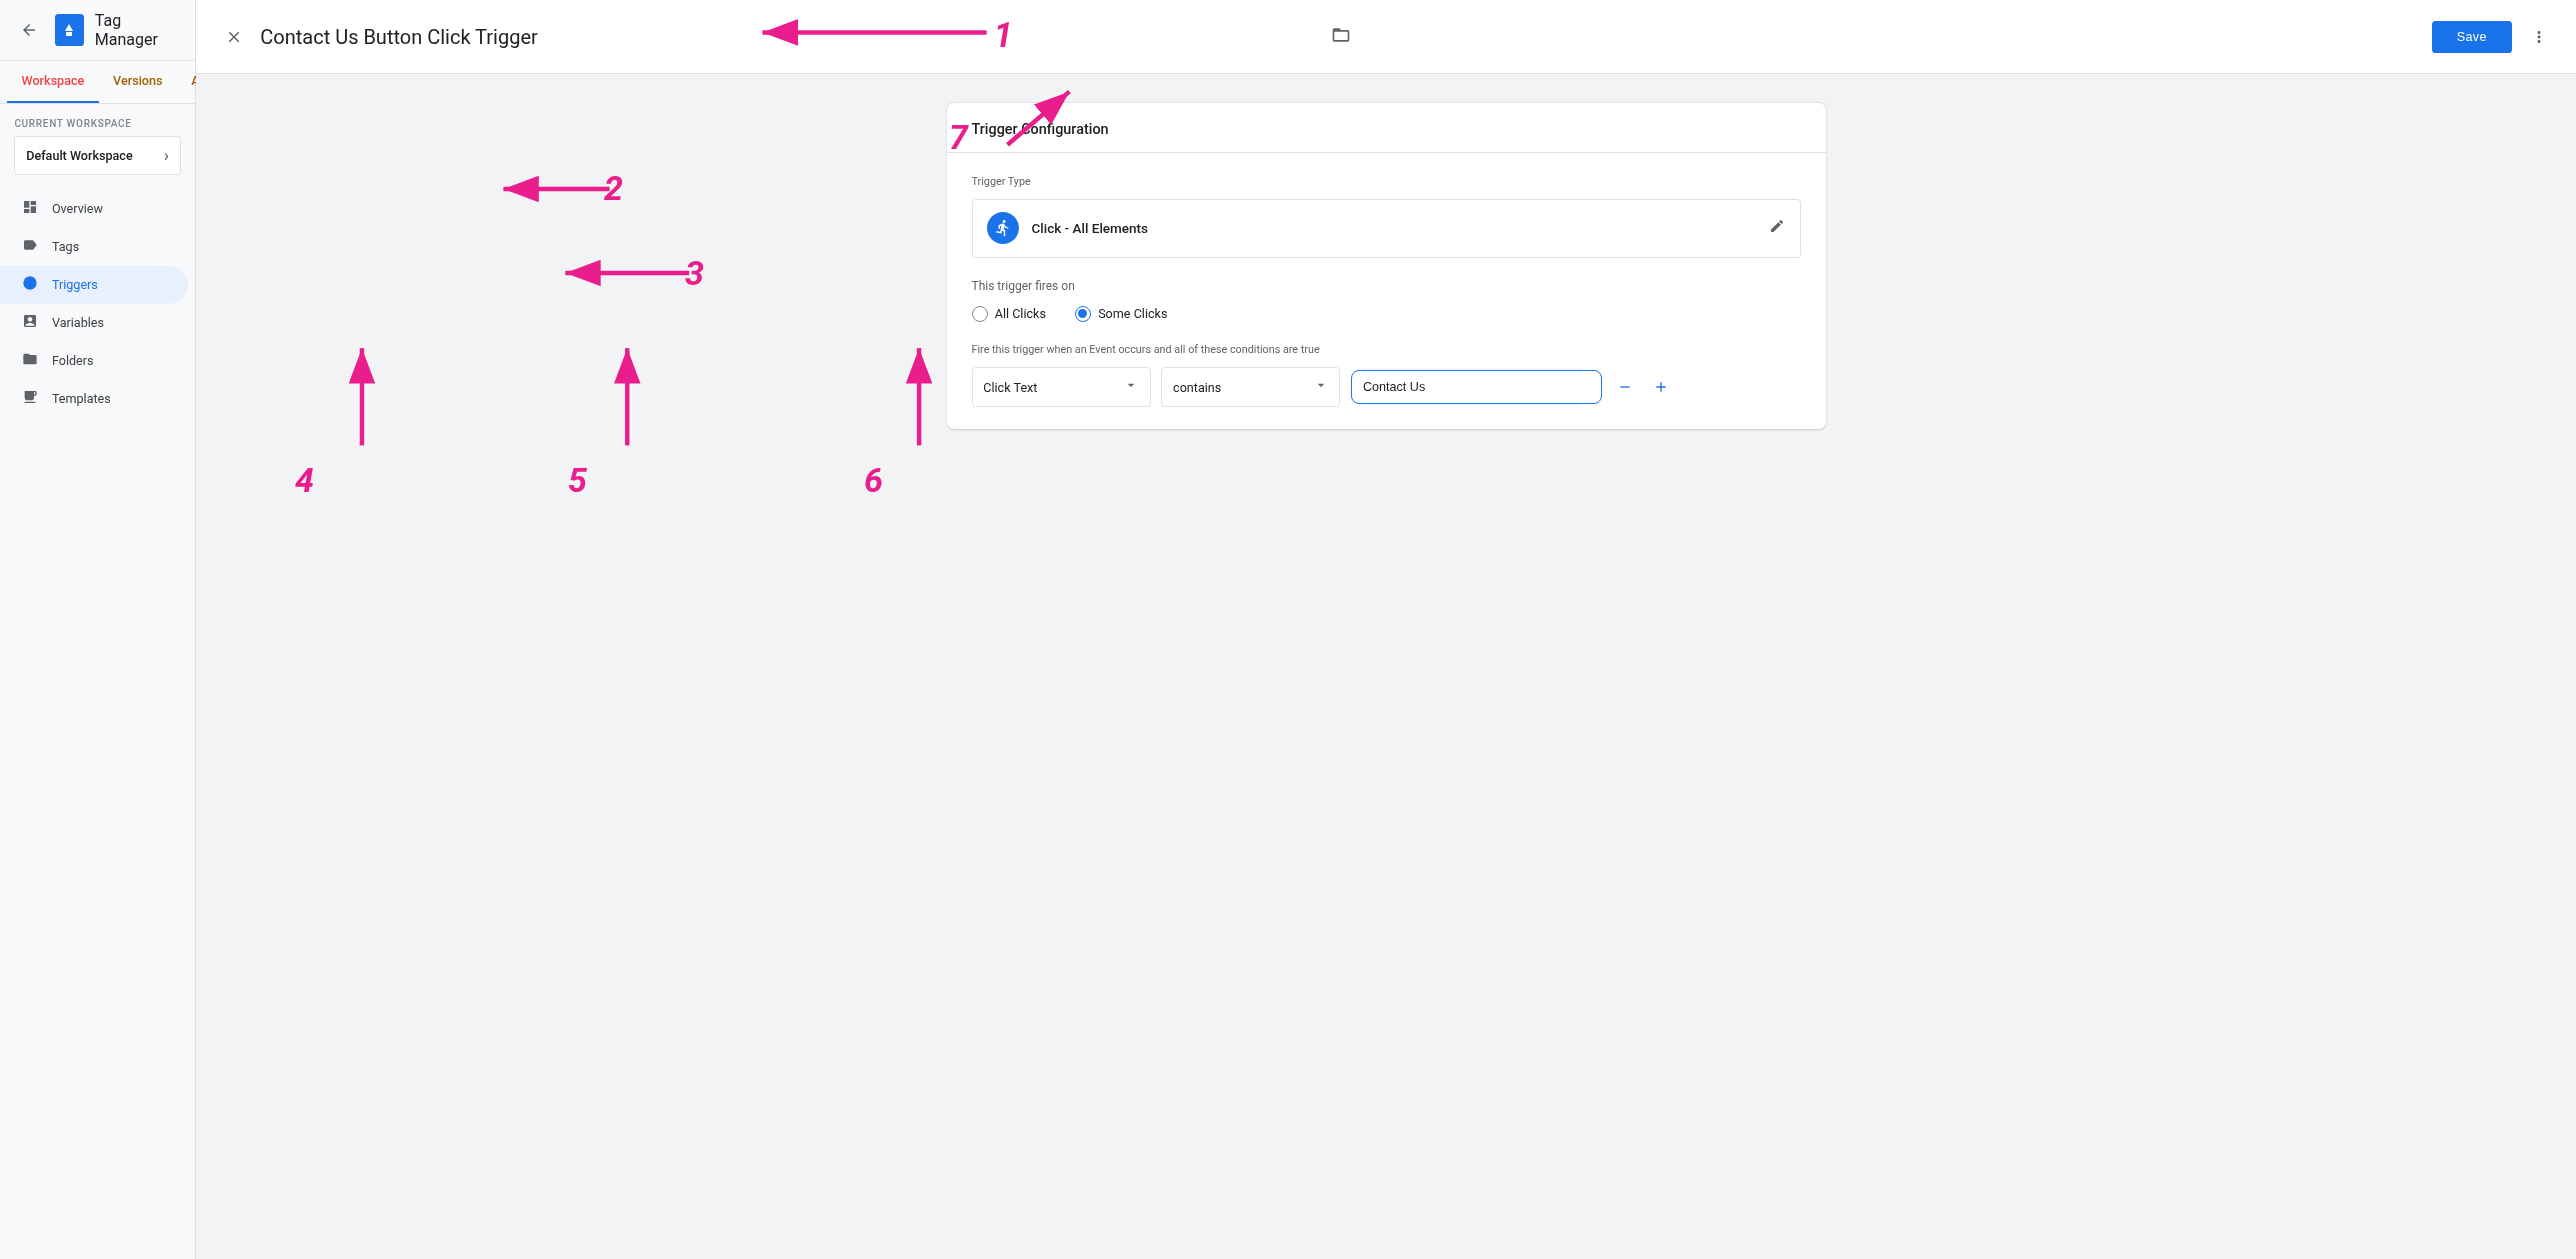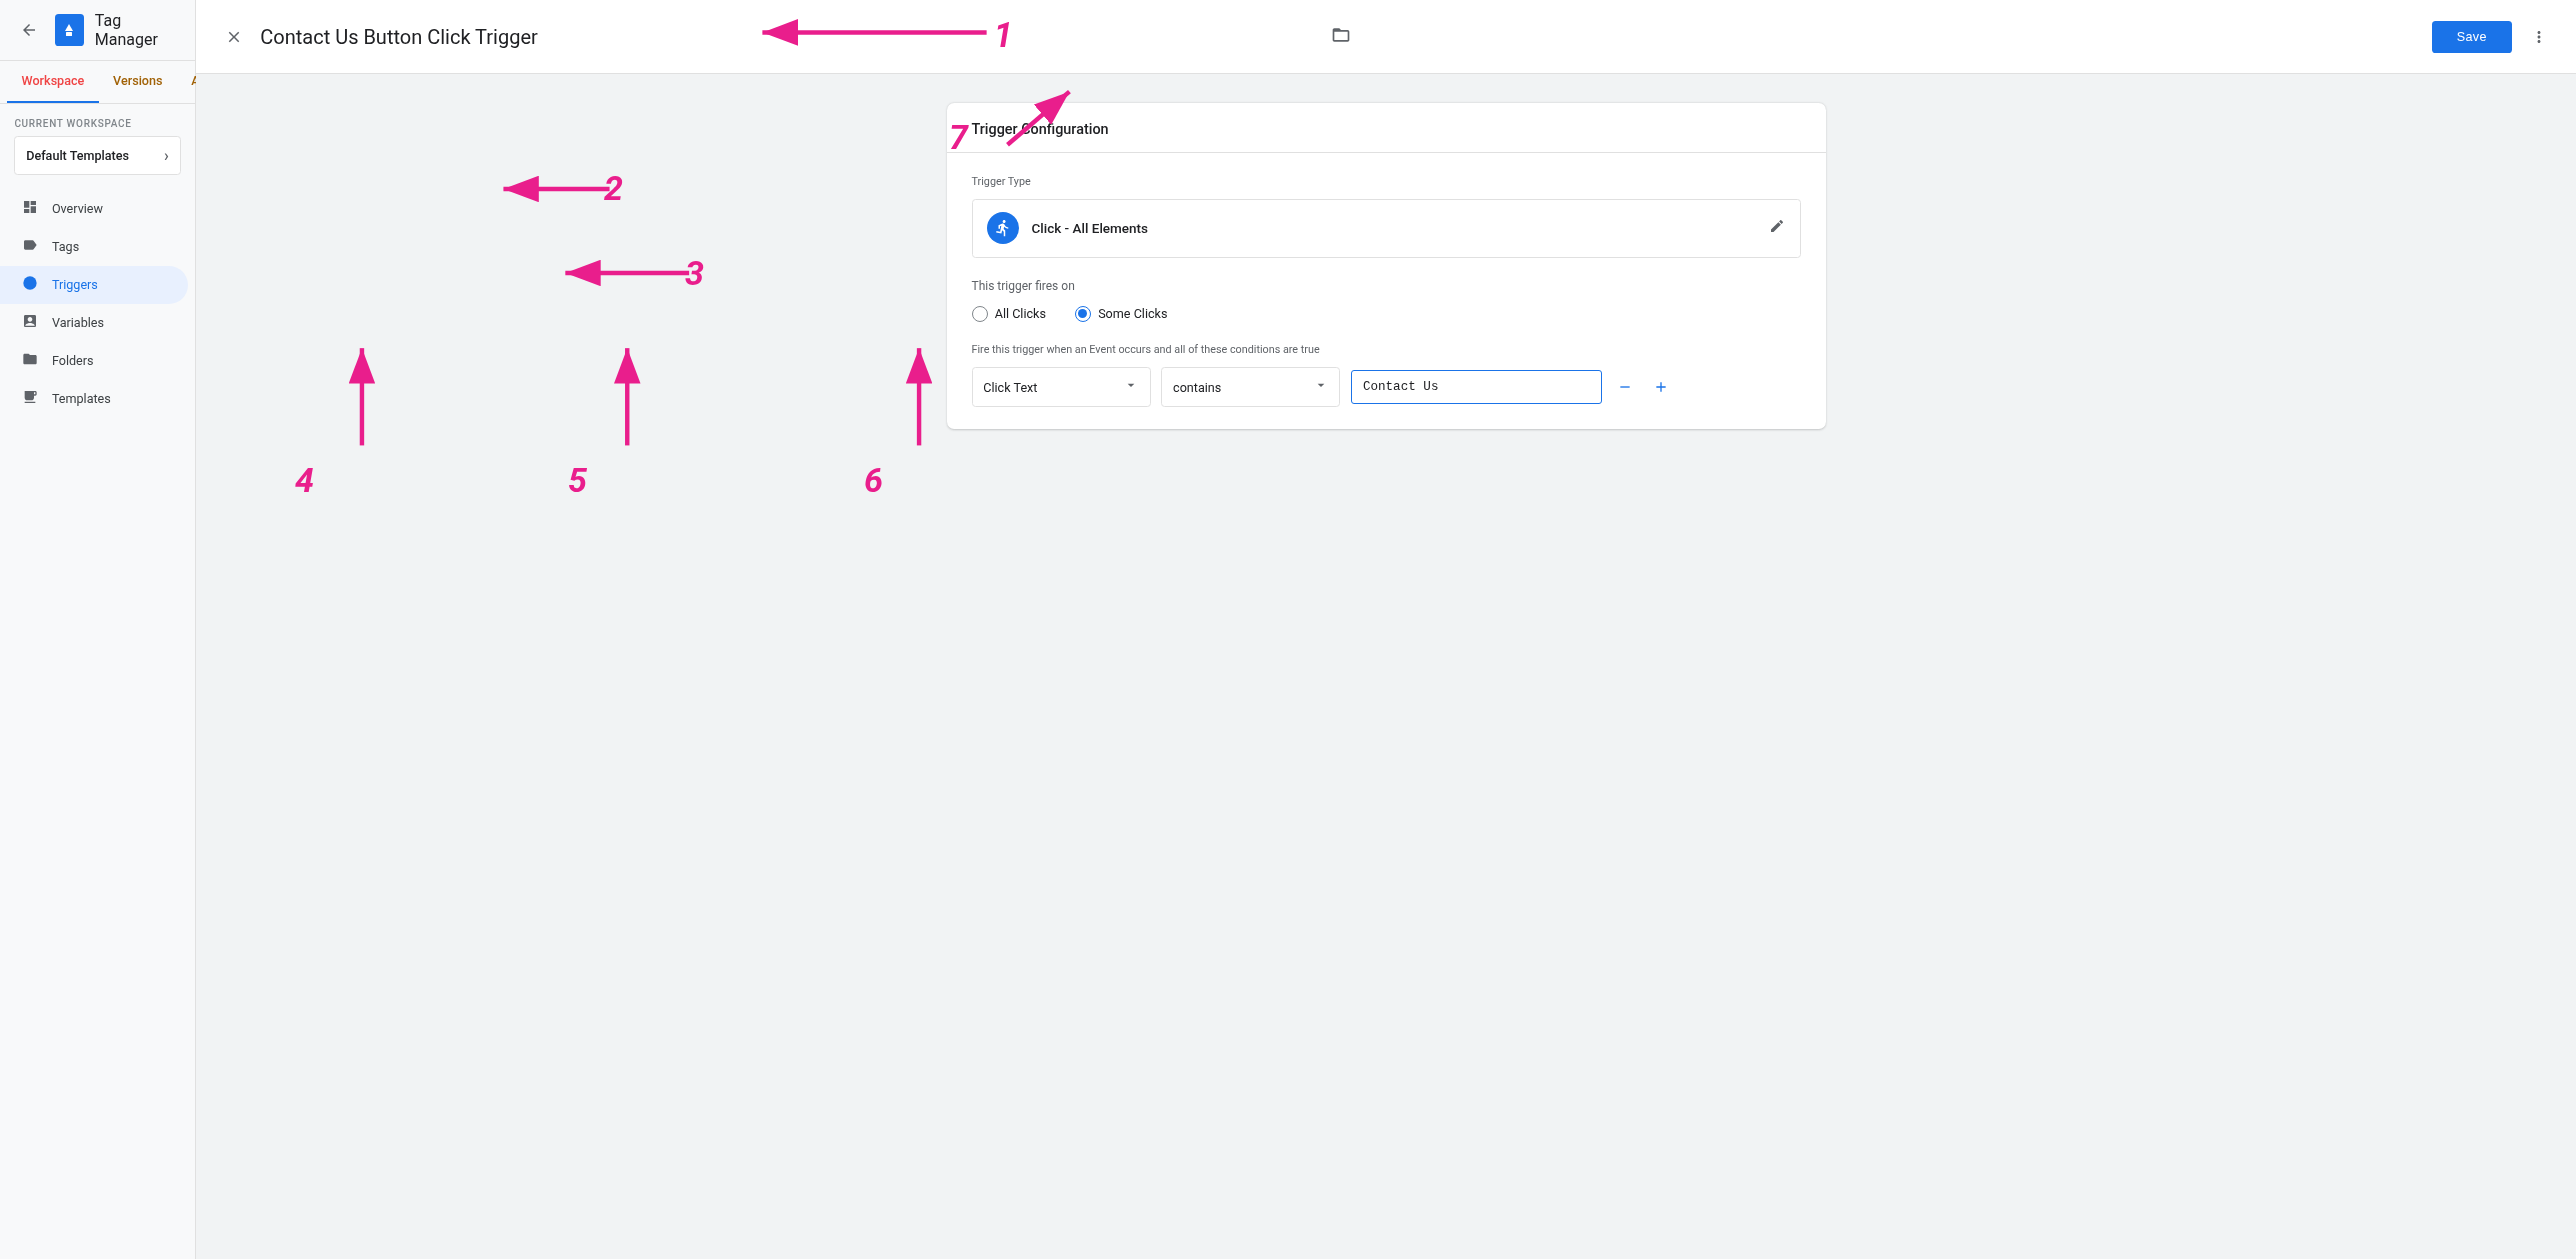--- a/index.html
+++ b/index.html
@@ -291,27 +291,27 @@
       gap: 7.2px;
     }
     .select-field .dropdown-arrow {
       color: #5f6368;
       font-size: 16px;
       margin-left: auto;
     }
     .select-field.wide { min-width: 179px; }
     .text-input-field {
       border: 1.8px solid #1a73e8;
-      border-radius: 3px;
+      border-radius: 8px;
       padding: 9px 10.8px;
       font-size: 12.6px;
       color: #202124;
       min-width: 251px;
       outline: none;
-      font-family: Liberation Mono, monospace;
+      font-family: Liberation Sans, sans-serif;
     }
     .minus-btn, .plus-btn {
       font-size: 16px;
       cursor: pointer;
       width: 25px; height: 25px;
       display: flex; align-items: center; justify-content: center;
       border-radius: 3.6px;
     }
     .minus-btn { color: #1a73e8; }
     .plus-btn { color: #1a73e8; }
@@ -338,21 +338,21 @@
 
   <div class="sidebar-nav-tabs">
     <div class="nav-tab active">Workspace</div>
     <div class="nav-tab">Versions</div>
     <div class="nav-tab">Ad...</div>
   </div>
 
   <div class="workspace-section">
     <div class="workspace-label">CURRENT WORKSPACE</div>
     <div class="workspace-item">
-      <span>Default Templates</span>
+      <span>Default Workspace</span>
       <span class="chevron">›</span>
     </div>
   </div>
 
   <div class="sidebar-menu">
     <div class="menu-item">
       <span class="menu-icon">
         <svg width="16" height="16" viewBox="0 0 24 24" fill="#5f6368">
             <path d="M3 13h8V3H3v10zm0 8h8v-6H3v6zm10 0h8V11h-8v10zm0-18v6h8V3h-8z"></path>
           </svg>

